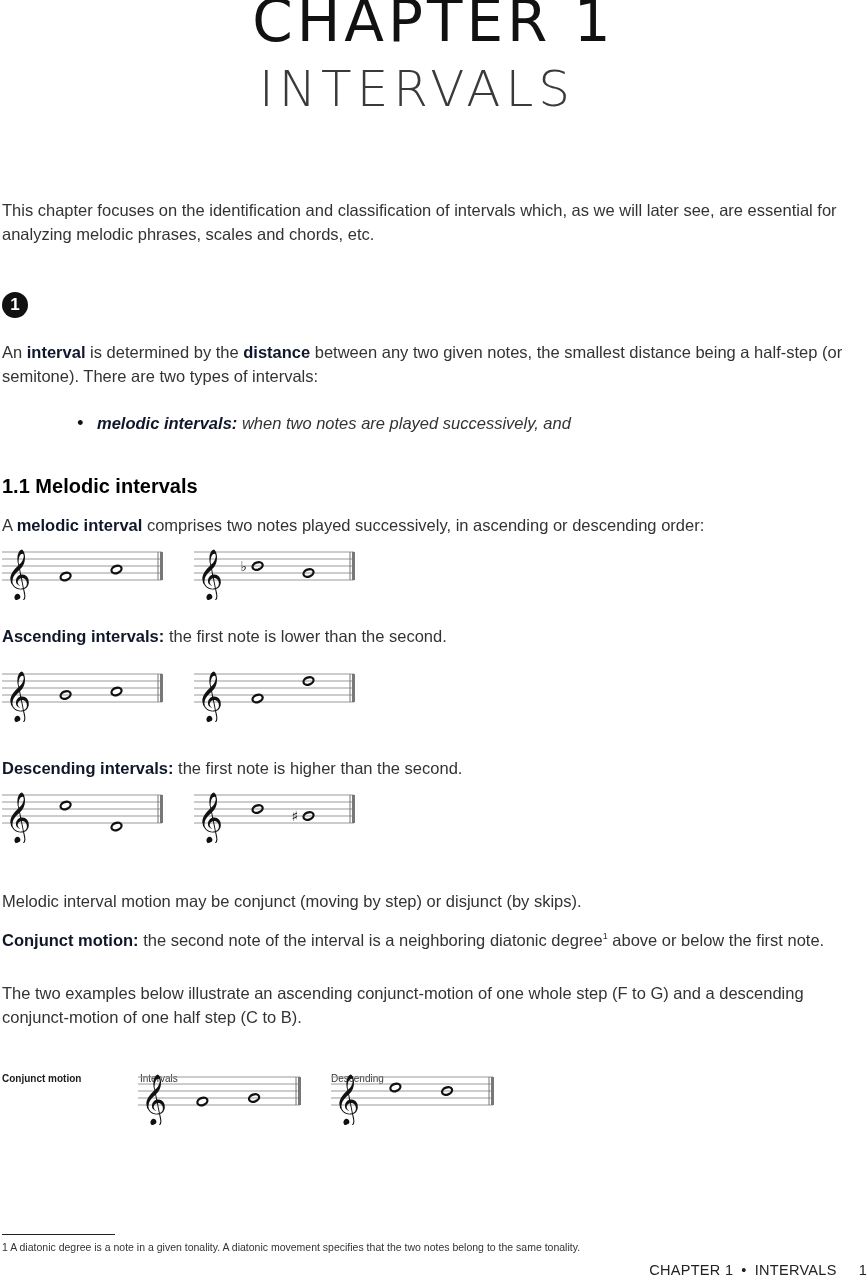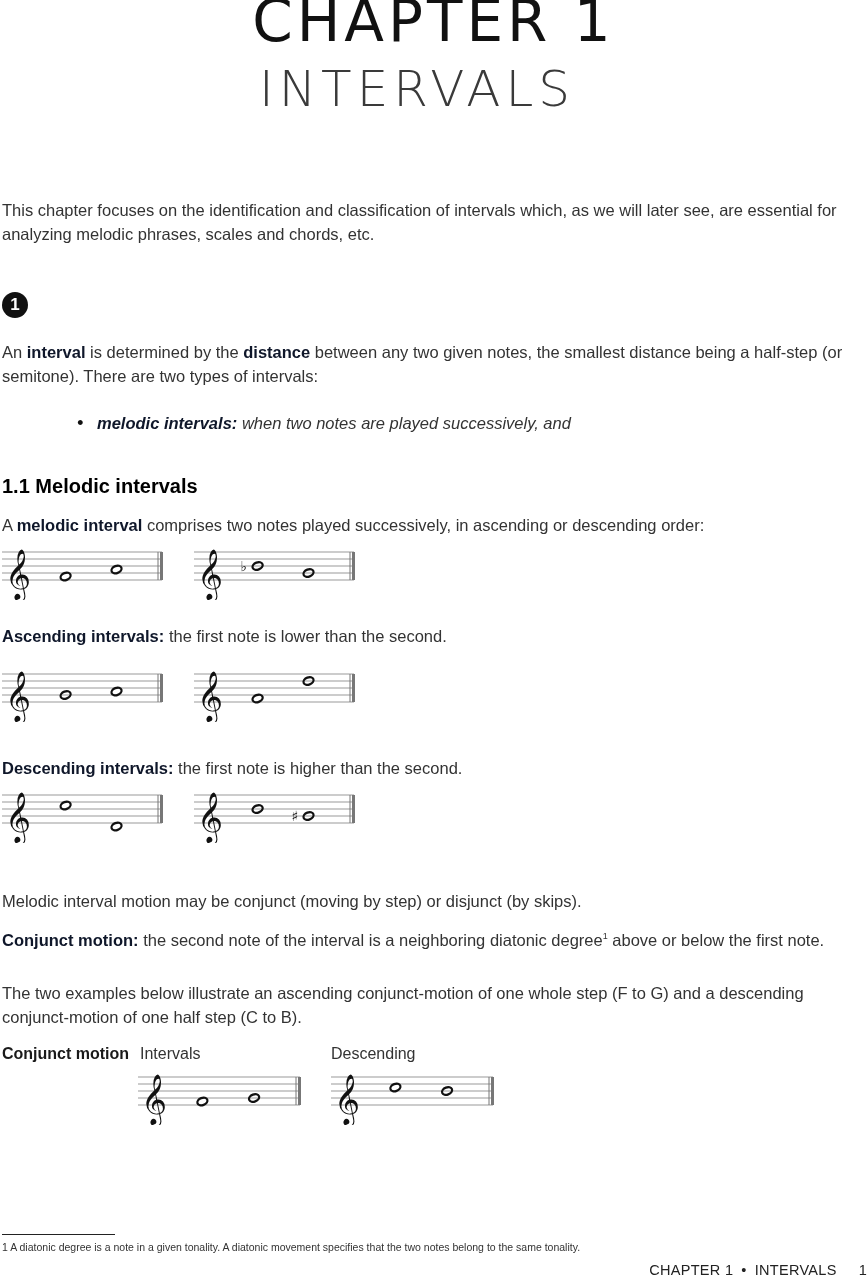--- a/index.html
+++ b/index.html
@@ -13,21 +13,21 @@
   .para { left: 2px; width: 860px; font-size: 16.5px; line-height: 24px; color: #333; }
   .para b, .bold { font-weight: bold; color: #0f172a; }
   .h1 { left: 2px; top: 292px; font-size: 26px; color: #3a3a3a; display: flex; align-items: center; gap: 8px; }
   .num-badge { width: 26px; height: 26px; border-radius: 50%; background: #111; color: #fff;
                font-size: 17px; font-weight: bold; display: flex; align-items: center; justify-content: center; }
   .h2 { left: 2px; top: 475px; font-size: 20px; font-weight: bold; color: #000000; }
   ul.bullets { position: absolute; left: 60px; top: 392px; margin: 17px; padding: 0; list-style: none; font-size: 16.5px; line-height: 28px; color: #333; font-style: italic; }
   ul.bullets li { position: relative; padding-left: 20px; }
   ul.bullets li::before { content: "\2022"; position: absolute; left: 0; top: 0; color: #111; font-size: 18px; }
   .staff { position: absolute; }
-  .label-small { font-size: 16px; color: #333; }
+  .label-small { font-size: 10px; color: #333; margin-top: 28px; }
   .footnote-rule { left: 2px; top: 1234px; width: 113px; height: 1px; background: #222; }
   .footnote { left: 2px; top: 1241px; font-size: 10.5px; color: #333; }
   .running-foot { right: 0px; top: 1262px; font-size: 14.5px; color: #222; letter-spacing: 0.3px; display: flex; gap: 8px; align-items: center; }
   .running-foot .pg { margin-left: 14px; }
 </style>
 </head>
 <body>
 
 <div class="abs chap-title">CHAPTER 1</div>
 <div class="abs chap-sub">INTERVALS</div>

